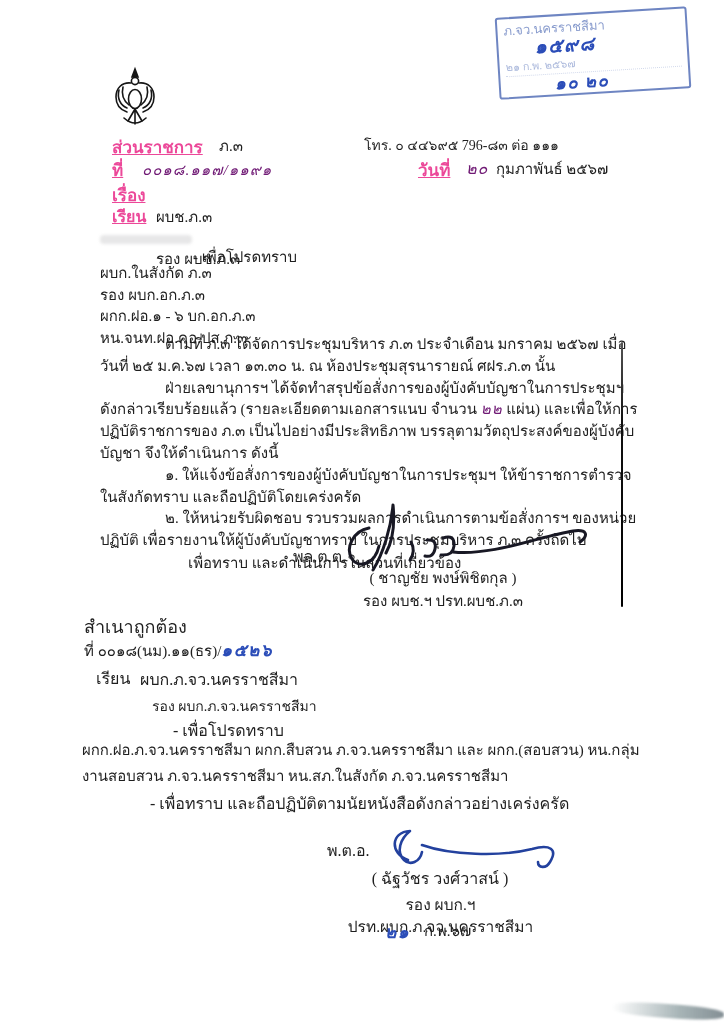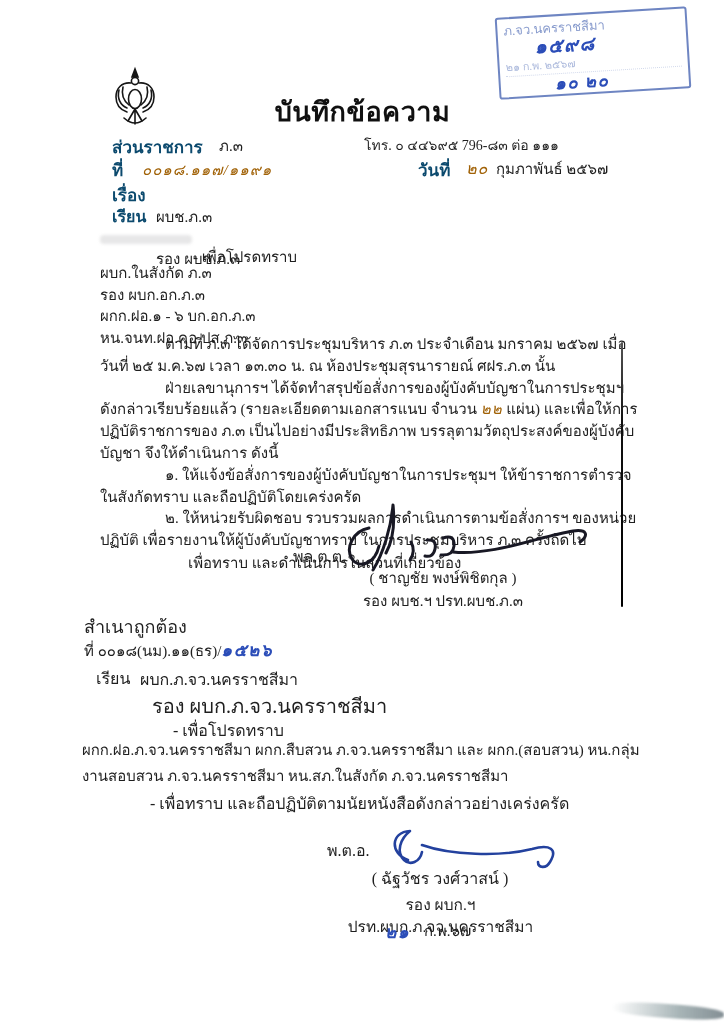--- a/index.html
+++ b/index.html
@@ -2,23 +2,23 @@
 <html><head>
 <meta charset="utf-8">
 <style>
   html,body{margin:0;padding:0;background:#e8e8e8;}
   .page{
     position:relative;width:724px;height:1024px;background:#ffffff;
     font-family:"Liberation Serif","DejaVu Serif",serif;
     color:#1f1f1f;overflow:hidden;margin:0 auto;
   }
   .abs{position:absolute;}
-  .lbl{font-weight:700;font-size:17px;color:#0c4a6e;}
+  .lbl{font-weight:700;font-size:17px;color:#ec4899;text-decoration:underline;}
   .txt{font-size:15px;line-height:21.8px;}
-  .hw-black{font-style:italic;letter-spacing:1px;color:#a16207;}
+  .hw-black{font-style:italic;letter-spacing:1px;color:#701a75;}
   .hw-blue{font-style:italic;letter-spacing:1.5px;color:#2b4db8;font-weight:700;}
   .center{text-align:center;}
   
   .stamp{
     left:497px;top:12px;width:192px;height:82px;
     border:2px solid rgba(74,103,179,.8);border-radius:3px;
     transform:rotate(-3.5deg);color:#4a67b3;
     font-size:13px;line-height:17px;padding:3px 6px;box-sizing:border-box;
   }
   .stamp .faded{opacity:.65;}
@@ -58,21 +58,20 @@
       <path d="M9 24 C7 32 10 39 17 42"></path>
       <path d="M41 24 C43 32 40 39 33 42"></path>
       <path d="M13 21 C11 29 14 35 19 39"></path>
       <path d="M37 21 C39 29 36 35 31 39"></path>
       <ellipse cx="25" cy="33" rx="6.5" ry="9.5"></ellipse>
       <path d="M25 43 L18 55 M25 43 L32 55 M25 43 L25 58"></path>
       <path d="M14 52 Q25 62 36 52"></path>
     </g>
   </svg>
 
-  <div class="abs title center" style="left:240px;top:90px;width:245px;">บันทึกข้อความ</div>
 
   <div class="abs lbl" style="left:112px;top:133px;">ส่วนราชการ</div>
   <div class="abs txt" style="left:219px;top:136px;">ภ.๓</div>
   <div class="abs txt" style="left:364px;top:135px;font-size:14px;">โทร. ๐ ๔๔๖๙๕ 796-๘๓ ต่อ ๑๑๑</div>
 
   <div class="abs lbl" style="left:112px;top:156px;">ที่</div>
   <div class="abs txt hw-black" style="left:142px;top:160px;">๐๐๑๘.๑๑๗/๑๑๙๑</div>
   <div class="abs lbl" style="left:418px;top:156px;">วันที่</div>
   <div class="abs txt hw-black" style="left:466px;top:158px;font-size:16px;">๒๐</div>
   <div class="abs txt" style="left:496px;top:159px;">กุมภาพันธ์ ๒๕๖๗</div>
@@ -114,21 +113,21 @@
     </g>
   </svg>
   <div class="abs txt" style="left:293px;top:546px;font-size:16px;">พล.ต.ต.</div>
   <div class="abs txt center" style="left:343px;top:568px;width:200px;">( ชาญชัย  พงษ์พิชิตกุล )</div>
   <div class="abs txt center" style="left:338px;top:591px;width:210px;">รอง ผบช.ฯ ปรท.ผบช.ภ.๓</div>
 
   <div class="abs" style="left:84px;top:612px;font-size:18px;">สำเนาถูกต้อง</div>
   <div class="abs txt" style="left:84px;top:640px;"><span>ที่ ๐๐๑๘(นม).๑๑(ธร)/</span><span class="hw-blue" style="font-size:17px;">๑๕๒๖</span></div>
   <div class="abs txt" style="left:96px;top:668px;font-size:16px;">เรียน</div>
   <div class="abs txt" style="left:140px;top:669px;font-size:16px;">ผบก.ภ.จว.นครราชสีมา</div>
-  <div class="abs txt" style="left:152px;top:696px;font-size:20px;text-align:center;">รอง ผบก.ภ.จว.นครราชสีมา</div>
+  <div class="abs txt" style="left:152px;top:696px;font-size:14px;text-align:center;">รอง ผบก.ภ.จว.นครราชสีมา</div>
   <div class="abs txt" style="left:173px;top:720px;font-size:16px;">- เพื่อโปรดทราบ</div>
 
   <div class="abs txt" style="left:82px;top:737px;width:574px;line-height:26px;">ผกก.ฝอ.ภ.จว.นครราชสีมา ผกก.สืบสวน ภ.จว.นครราชสีมา และ ผกก.(สอบสวน) หน.กลุ่มงานสอบสวน ภ.จว.นครราชสีมา หน.สภ.ในสังกัด ภ.จว.นครราชสีมา</div>
   <div class="abs txt" style="left:150px;top:793px;font-size:16px;">- เพื่อทราบ และถือปฏิบัติตามนัยหนังสือดังกล่าวอย่างเคร่งครัด</div>
 
   <svg class="abs sig-svg" style="left:378px;top:822px;" width="190" height="58" viewBox="0 0 190 58">
     <g stroke="#23419e" stroke-width="2.6">
       <path d="M30 38 C12 32 12 10 32 9 C22 17 18 30 26 38 C32 44 42 40 44 30"></path>
       <path d="M44 23 C72 33 122 35 154 27 C172 22 180 27 172 40 C168 47 160 46 160 40"></path>
     </g>

